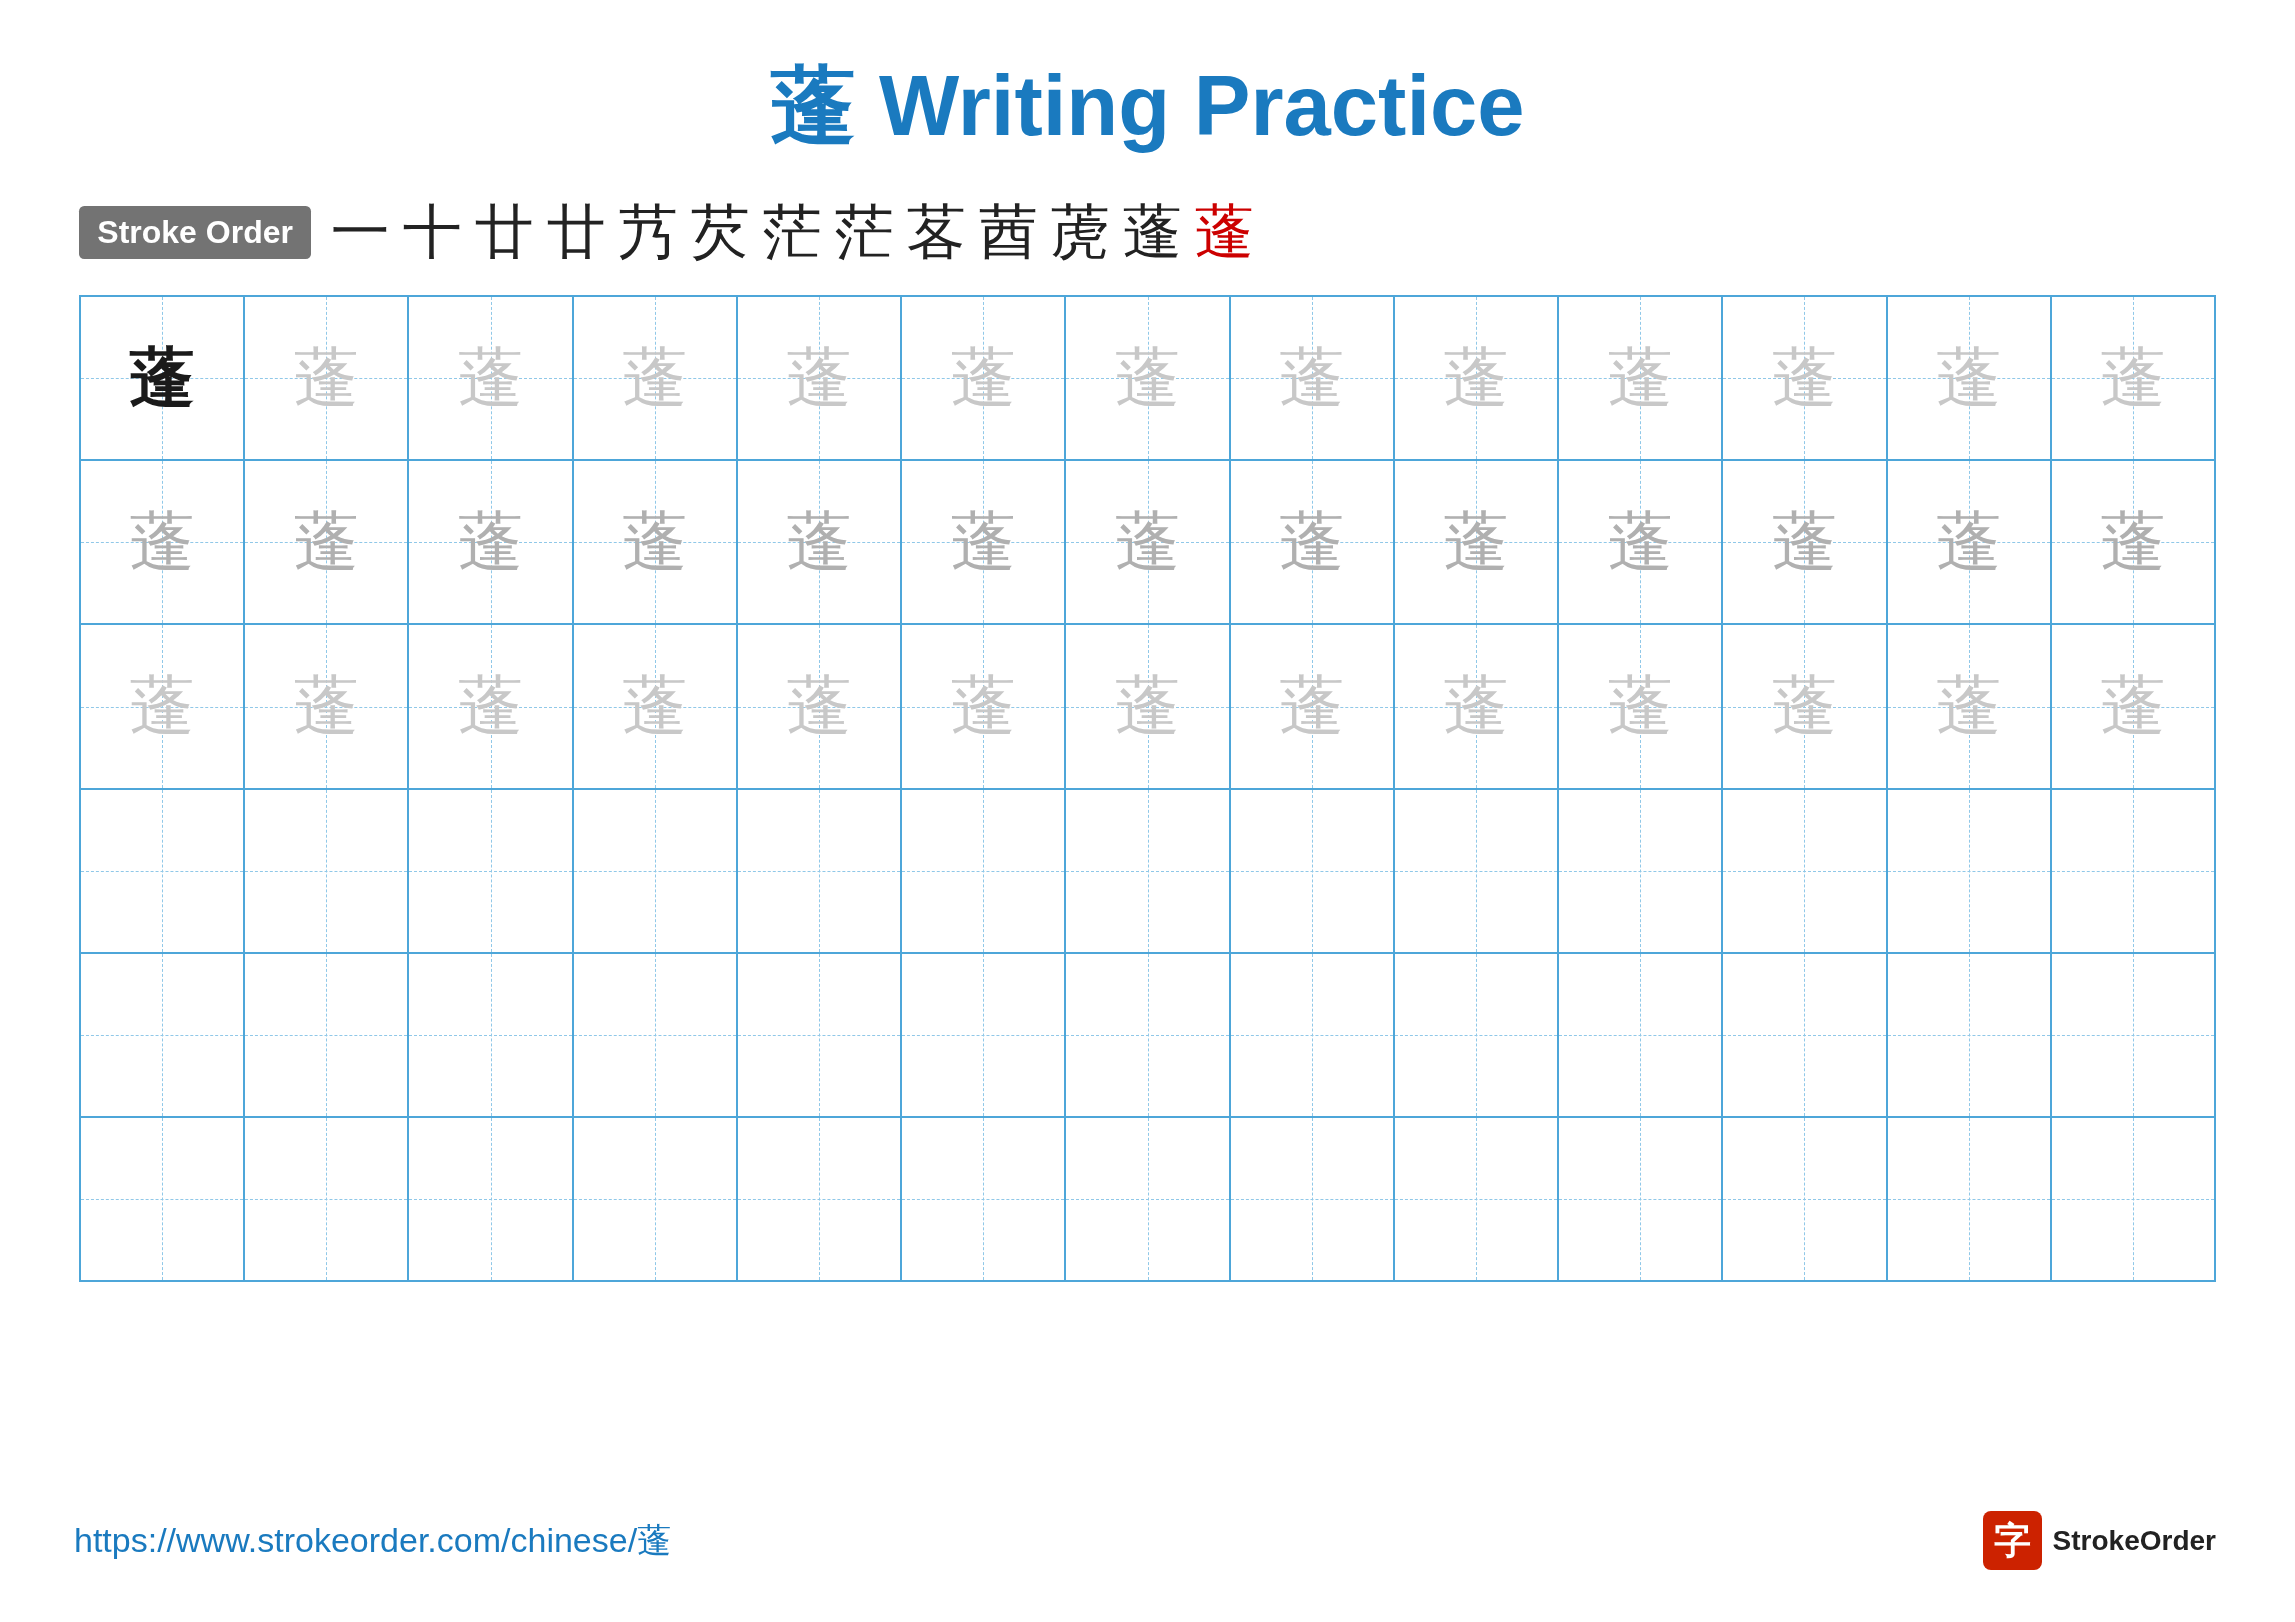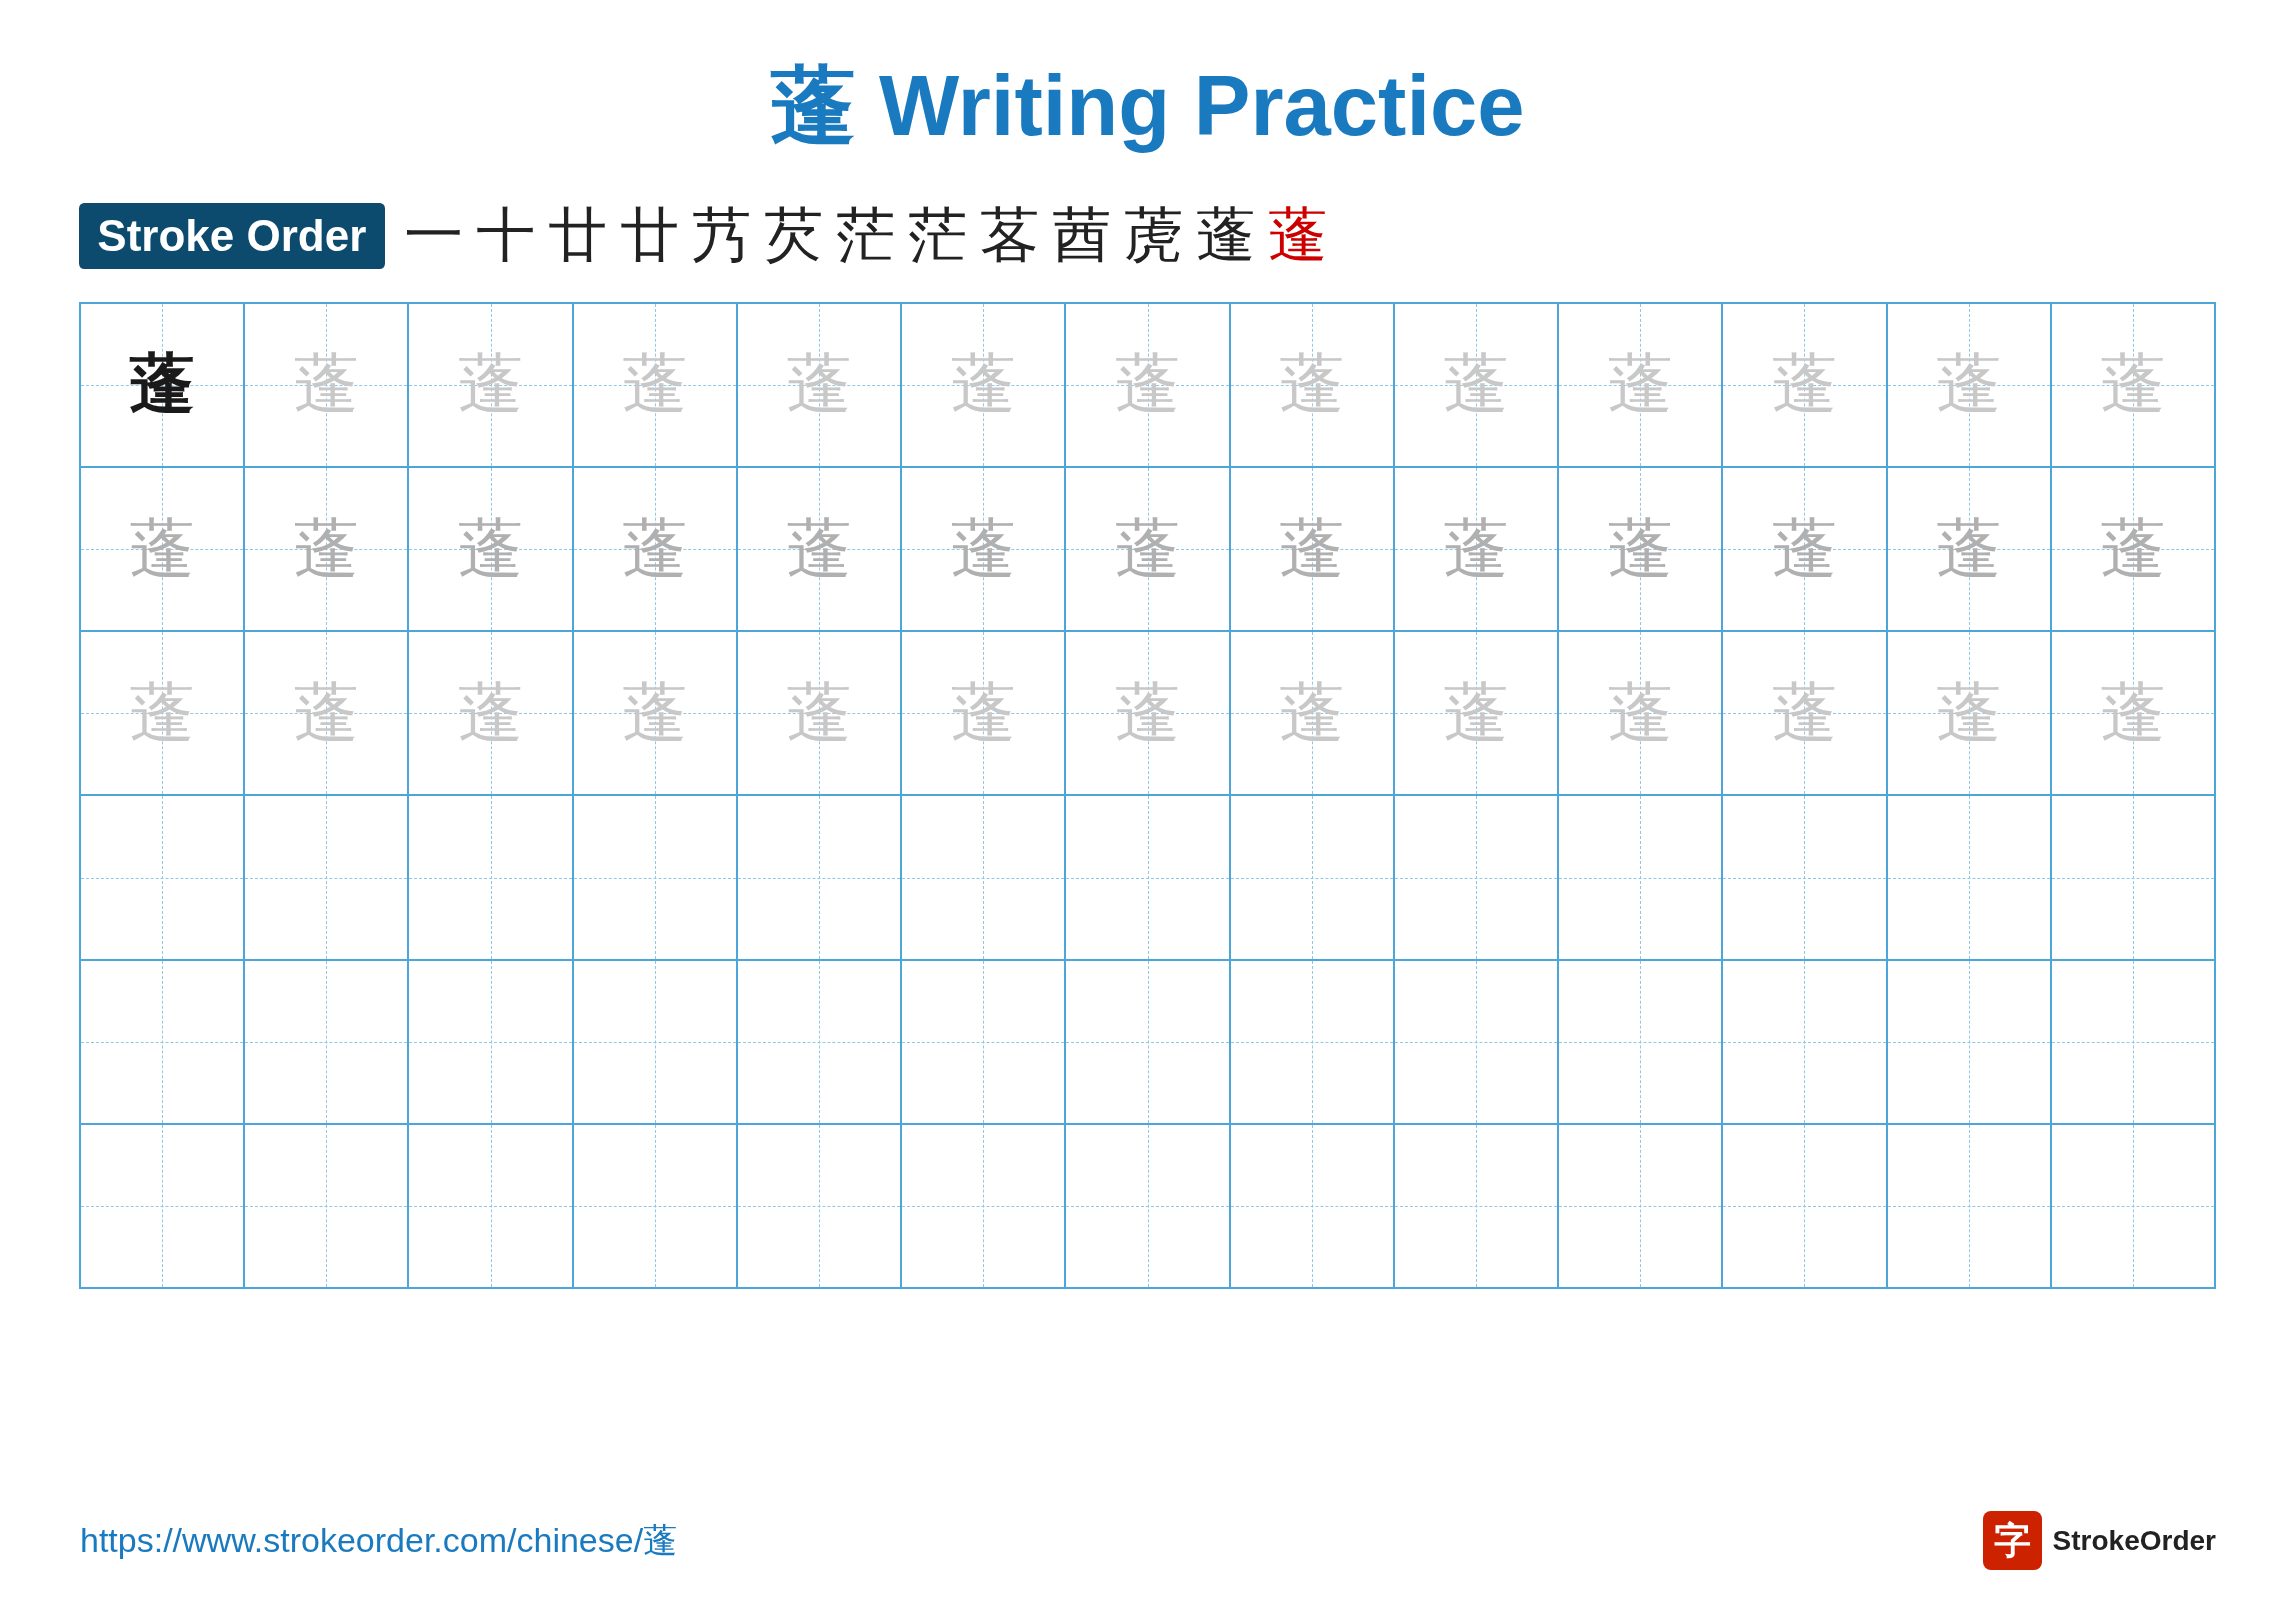--- a/index.html
+++ b/index.html
@@ -37,23 +37,23 @@
     }
 
     
     .stroke-order-section {
       display: flex;
       align-items: center;
       margin-bottom: 33px;
       gap: 19.6px;
     }
     .stroke-order-badge {
-      background: #0c4a6e;
+      background: #737373;
       color: #fff;
-      font-size: 44px;
+      font-size: 32px;
       font-weight: bold;
       padding: 7.9px 18.3px;
       border-radius: 5.2px;
       white-space: nowrap;
       flex-shrink: 0;
     }
     .stroke-chars {
       display: flex;
       align-items: center;
       gap: 13px;
@@ -128,21 +128,21 @@
       color: #c8c8c8;
     }
     .cell-char.medium-gray {
       color: #b0b0b0;
     }
 
     
     .footer {
       position: absolute;
       bottom: 52px;
-      left: 80px;
+      left: 74px;
       right: 79px;
       display: flex;
       align-items: center;
       justify-content: space-between;
       margin-top: 17px;
     }
     .footer-url {
       color: #1a7abf;
       font-size: 34px;
       font-family: Arial, sans-serif;

